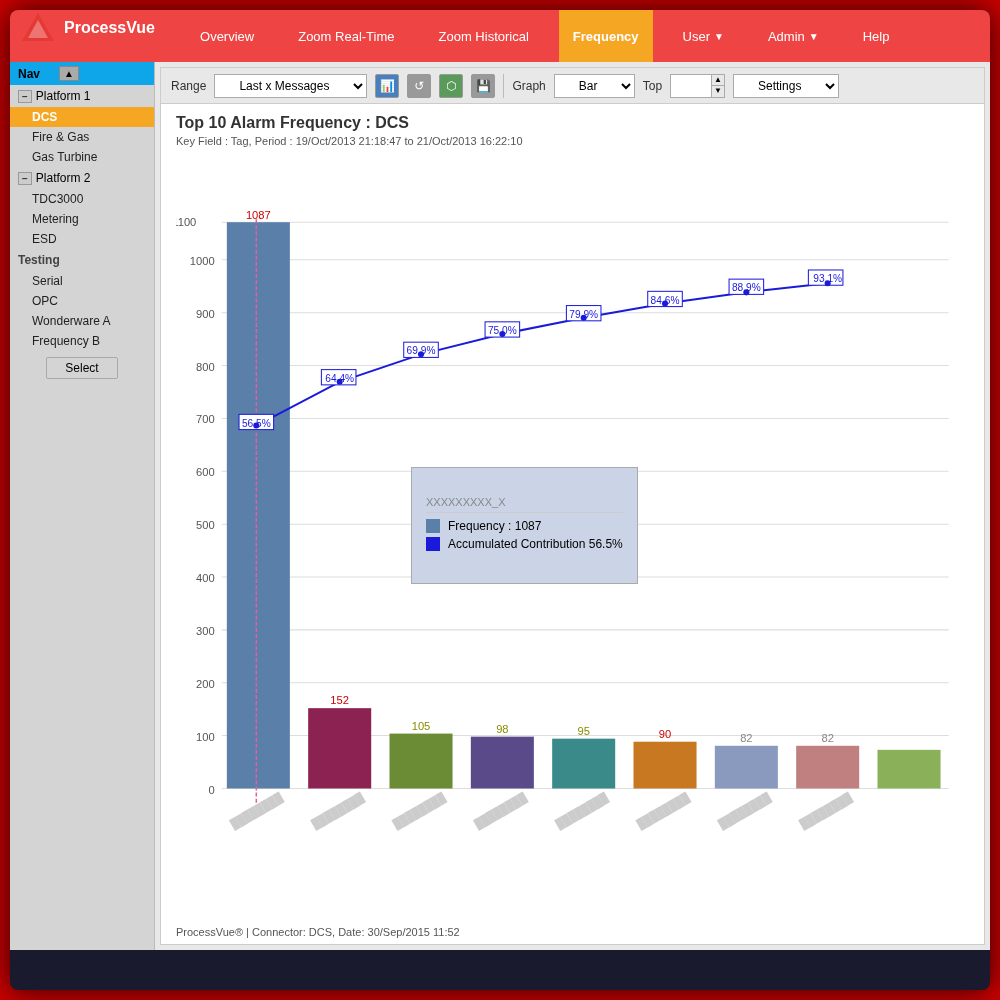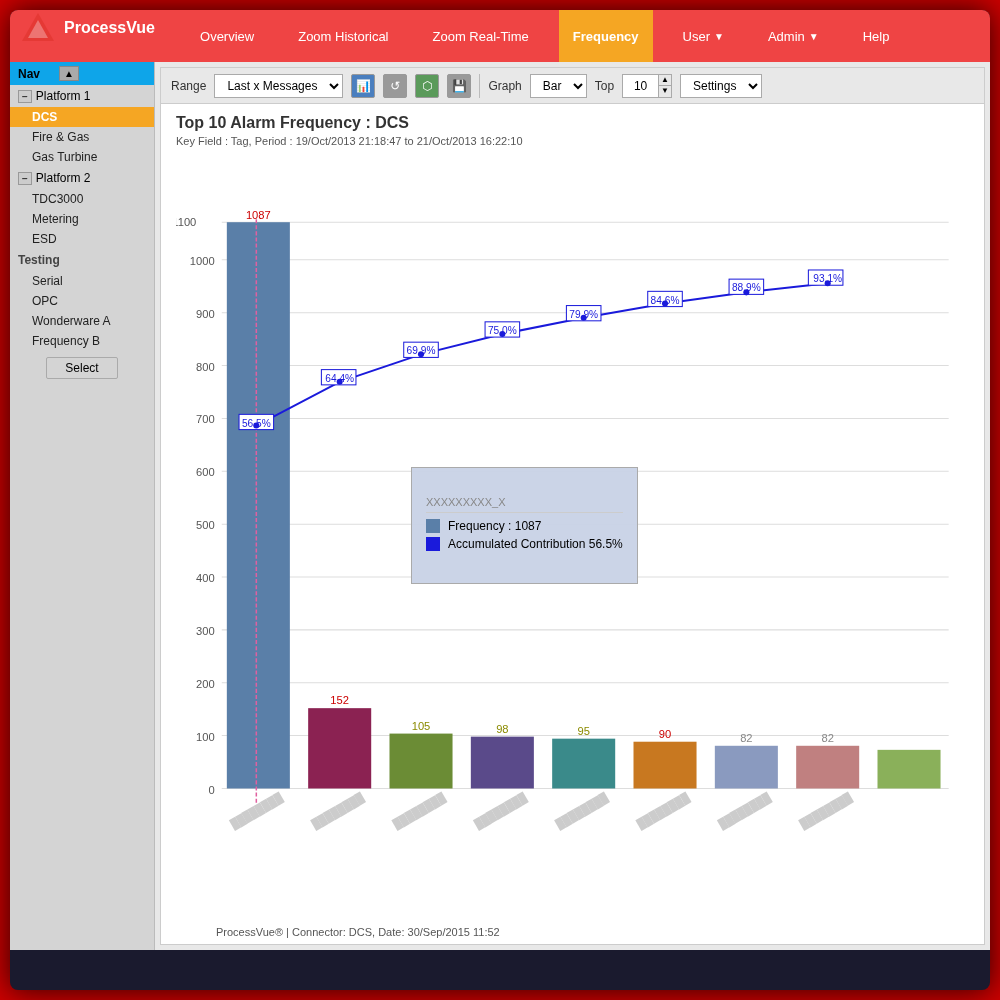--- a/index.html
+++ b/index.html
@@ -144,21 +144,21 @@
       border-bottom: 1px solid #ccc;
       padding: 5px 10px;
       display: flex;
       align-items: center;
       gap: 8px;
       height: 36px;
     }
     .toolbar label { font-size: 12px; color: #333; }
     .toolbar select, .toolbar input {
       font-size: 12px;
-      padding: 2px 8px;
+      padding: 2px 20px;
       border: 1px solid #aaa;
       background: white;
       height: 24px;
     }
     .toolbar-icon {
       width: 24px; height: 24px;
       background: #5a9;
       border: 1px solid #999;
       display: flex; align-items: center; justify-content: center;
       cursor: pointer;
@@ -268,41 +268,40 @@
       padding: 0 20px;
       color: white;
       font-size: 12px;
     }
 
     
     .chart-footer-text {
       font-size: 11px;
       color: #555;
       padding: 4px 0;
-      margin-left: 40px;
     }
   </style>
 </head>
 <body>
 
 <div class="outer-frame">
 
   <div class="navbar">
     <div class="logo-area">
       <div style="position:relative; width:36px; height:36px; display:flex; align-items:center; justify-content:center;">
         <svg width="36" height="36" viewBox="0 0 36 36">
           <polygon points="18,3 34,31 2,31" fill="#e53935"></polygon>
           <polygon points="18,10 28,28 8,28" fill="white" opacity="0.3"></polygon>
         </svg>
       </div>
       <span class="logo-text">ProcessVue</span>
     </div>
     <button class="nav-btn">Overview</button>
+    <button class="nav-btn">Zoom Real-Time</button>
     <button class="nav-btn">Zoom Historical</button>
-    <button class="nav-btn">Zoom Real-Time</button>
     <button class="nav-btn active">Frequency</button>
     <button class="nav-btn">
       <span>User</span>
       <span class="arrow">▼</span>
     </button>
     <button class="nav-btn">
       <span>Admin</span>
       <span class="arrow">▼</span>
     </button>
     <button class="nav-btn">Help</button>

